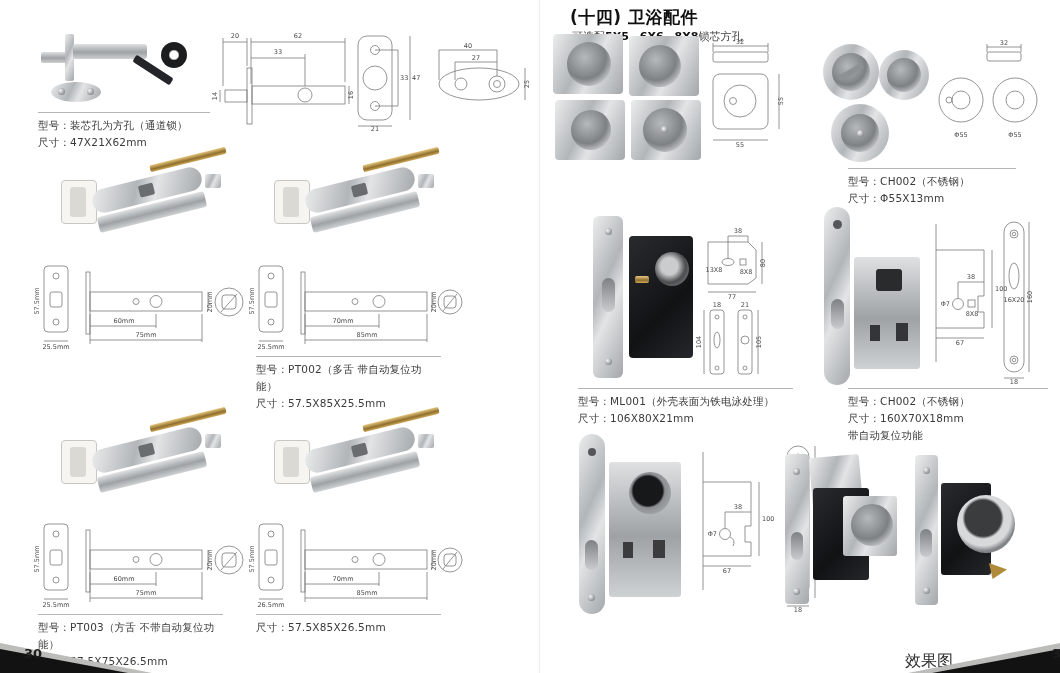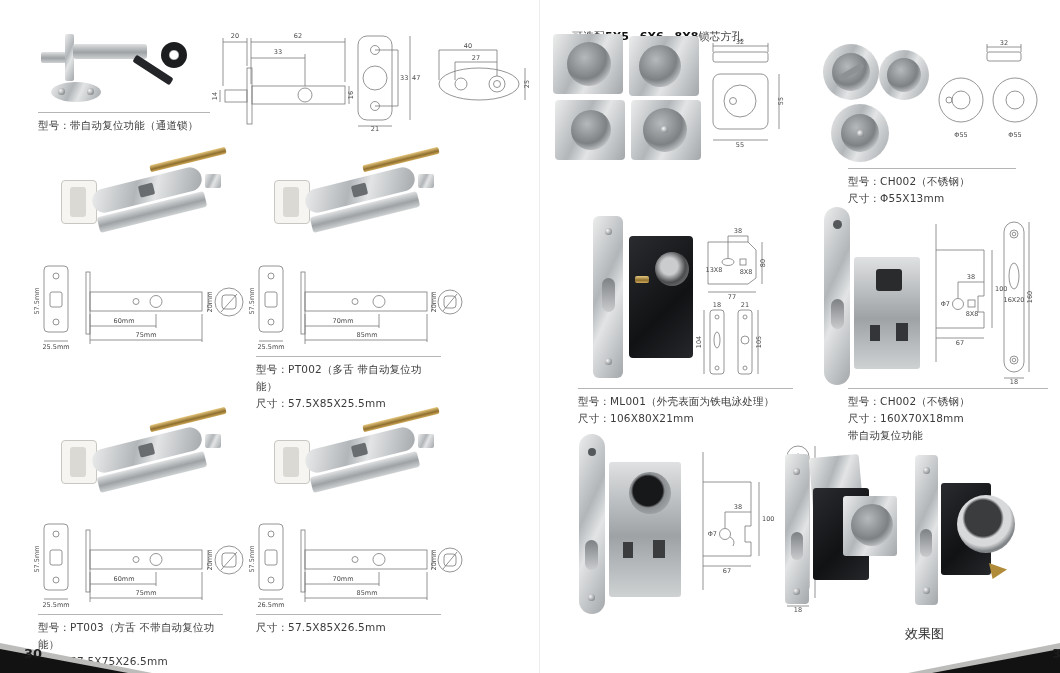--- a/index.html
+++ b/index.html
@@ -99,21 +99,22 @@
       <line x1="72" y1="10" x2="72" y2="36"></line>
     <text x="43" y="8" text-anchor="middle">40</text>
     <line x1="30" y1="22" x2="72" y2="22"></line>
       <line x1="30" y1="22" x2="30" y2="40"></line>
     <text x="51" y="20" text-anchor="middle">27</text>
     <line x1="100" y1="28" x2="100" y2="60"></line>
     <text transform="rotate(-90 104 44)" x="104" y="44" text-anchor="middle" font-size="6">25</text>
   </svg>
 
   <div class="abs label" style="left:38px;top:112px;width:172px">
-    <div>型号：带自动复位功能（通道锁）</div>
+    <div>型号：装芯孔为方孔（通道锁）</div>
+    <div>尺寸：47X21X62mm</div>
   </div>
 
   <div class="abs" style="left:55px;top:150px;width:180px;height:104px">
     <div class="abs" style="left:6px;top:30px;width:34px;height:42px;background:#f6f5f2;border:1px solid #c9c7c1;border-radius:4px">
       <div class="abs" style="left:8px;top:6px;width:16px;height:30px;background:#dbd9d3;border-radius:3px"></div>
     </div>
     <div class="abs metal2" style="left:42px;top:54px;width:110px;height:16px;transform:rotate(-14deg);border-radius:3px"></div>
     <div class="abs metal" style="left:150px;top:24px;width:16px;height:14px;border-radius:2px"></div>
     <div class="abs metal" style="left:36px;top:28px;width:112px;height:24px;transform:rotate(-14deg);border-radius:12px">
       <div class="abs" style="left:48px;top:6px;width:15px;height:12px;background:#6a6d70;border-radius:2px"></div>
@@ -266,20 +267,21 @@
   </svg>
   <div class="abs label" style="left:256px;top:614px;width:185px">
     <div>尺寸：57.5X85X26.5mm</div>
   </div>
 </div>
 
 <div class="abs seam" style="left:539px;top:0;height:673px"></div>
 
 <div class="abs" style="left:540px;top:0;width:520px;height:673px">
 
+  <div class="abs hdr-title" style="left:30px;top:6px">(十四) 卫浴配件</div>
   <div class="abs hdr-sub" style="left:32px;top:29px"><span>可选配</span><b>5X5，6X6，8X8</b><span>锁芯方孔</span></div>
 
   <div class="abs" style="left:13px;top:34px;width:148px;height:128px">
     <div class="abs metal" style="left:0;top:0;width:70px;height:60px;border-radius:4px">
         <div class="abs recess" style="left:14px;top:8px;width:44px;height:44px"></div>
       </div>
     <div class="abs metal" style="left:76px;top:2px;width:70px;height:60px;border-radius:4px">
         <div class="abs recess" style="left:10px;top:9px;width:42px;height:42px"></div>
       </div>
     <div class="abs metal" style="left:2px;top:66px;width:70px;height:60px;border-radius:4px">
@@ -489,21 +491,21 @@
   <div class="abs" style="left:375px;top:445px;width:102px;height:165px">
     <div class="abs metal" style="left:0;top:10px;width:23px;height:150px;border-radius:4px">
       <div class="abs screw" style="left:8px;top:12px"></div>
       <div class="abs slotdark" style="left:5px;top:74px;width:12px;height:28px"></div>
       <div class="abs screw" style="left:8px;top:132px"></div>
     </div>
     <div class="abs blackbox" style="left:26px;top:38px;width:50px;height:92px;border-radius:3px"></div>
     <div class="abs" style="left:42px;top:50px;width:58px;height:58px;border-radius:50%;background:radial-gradient(circle at 45% 40%,#3a3c3e 0 38%,#d7d9da 44% 58%,#7f8285 70%,#c7c9cb)"></div>
     <div class="abs" style="left:74px;top:118px;width:18px;height:16px;background:#b08c3a;clip-path:polygon(0 0,100% 40%,20% 100%)"></div>
   </div>
-  <div class="abs" style="left:365px;top:625px;font-size:13px;color:#2e2e2e">效果图</div>
+  <div class="abs" style="left:365px;top:651px;font-size:16px;color:#2e2e2e">效果图</div>
 </div>
 
 <div class="abs" style="left:0;bottom:0;width:152px;height:30px;background:#bcbcba;clip-path:polygon(0 0,0 100%,100% 100%)"></div>
 <div class="abs" style="left:0;bottom:0;width:128px;height:24px;background:#121212;clip-path:polygon(0 0,0 100%,100% 100%)"></div>
 <div class="abs pagenum" style="left:24px;top:646px">30</div>
 <div class="abs" style="right:0;bottom:0;width:152px;height:30px;background:#bcbcba;clip-path:polygon(100% 0,0 100%,100% 100%)"></div>
 <div class="abs" style="right:0;bottom:0;width:128px;height:24px;background:#121212;clip-path:polygon(100% 0,0 100%,100% 100%)"></div>
 <div class="abs pagenum" style="left:1052px;top:646px">31</div>
 
 </body></html>

